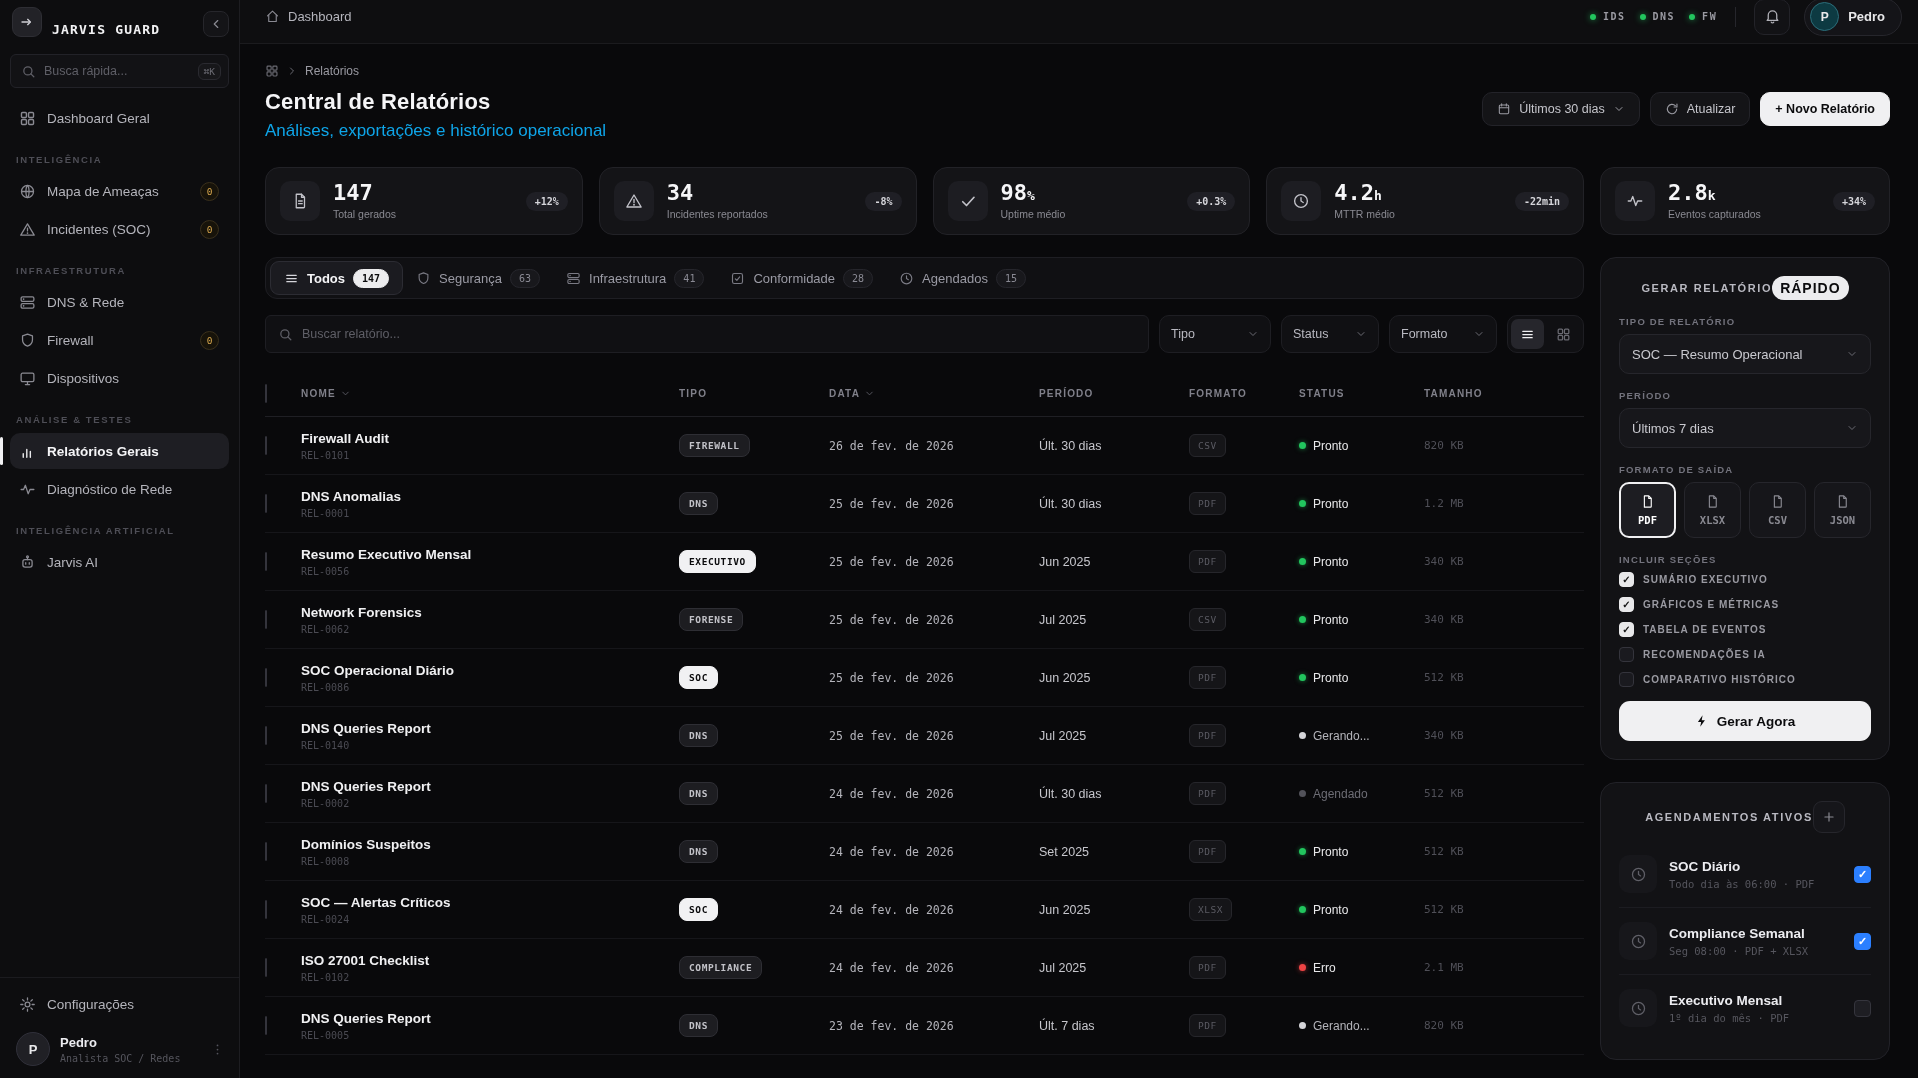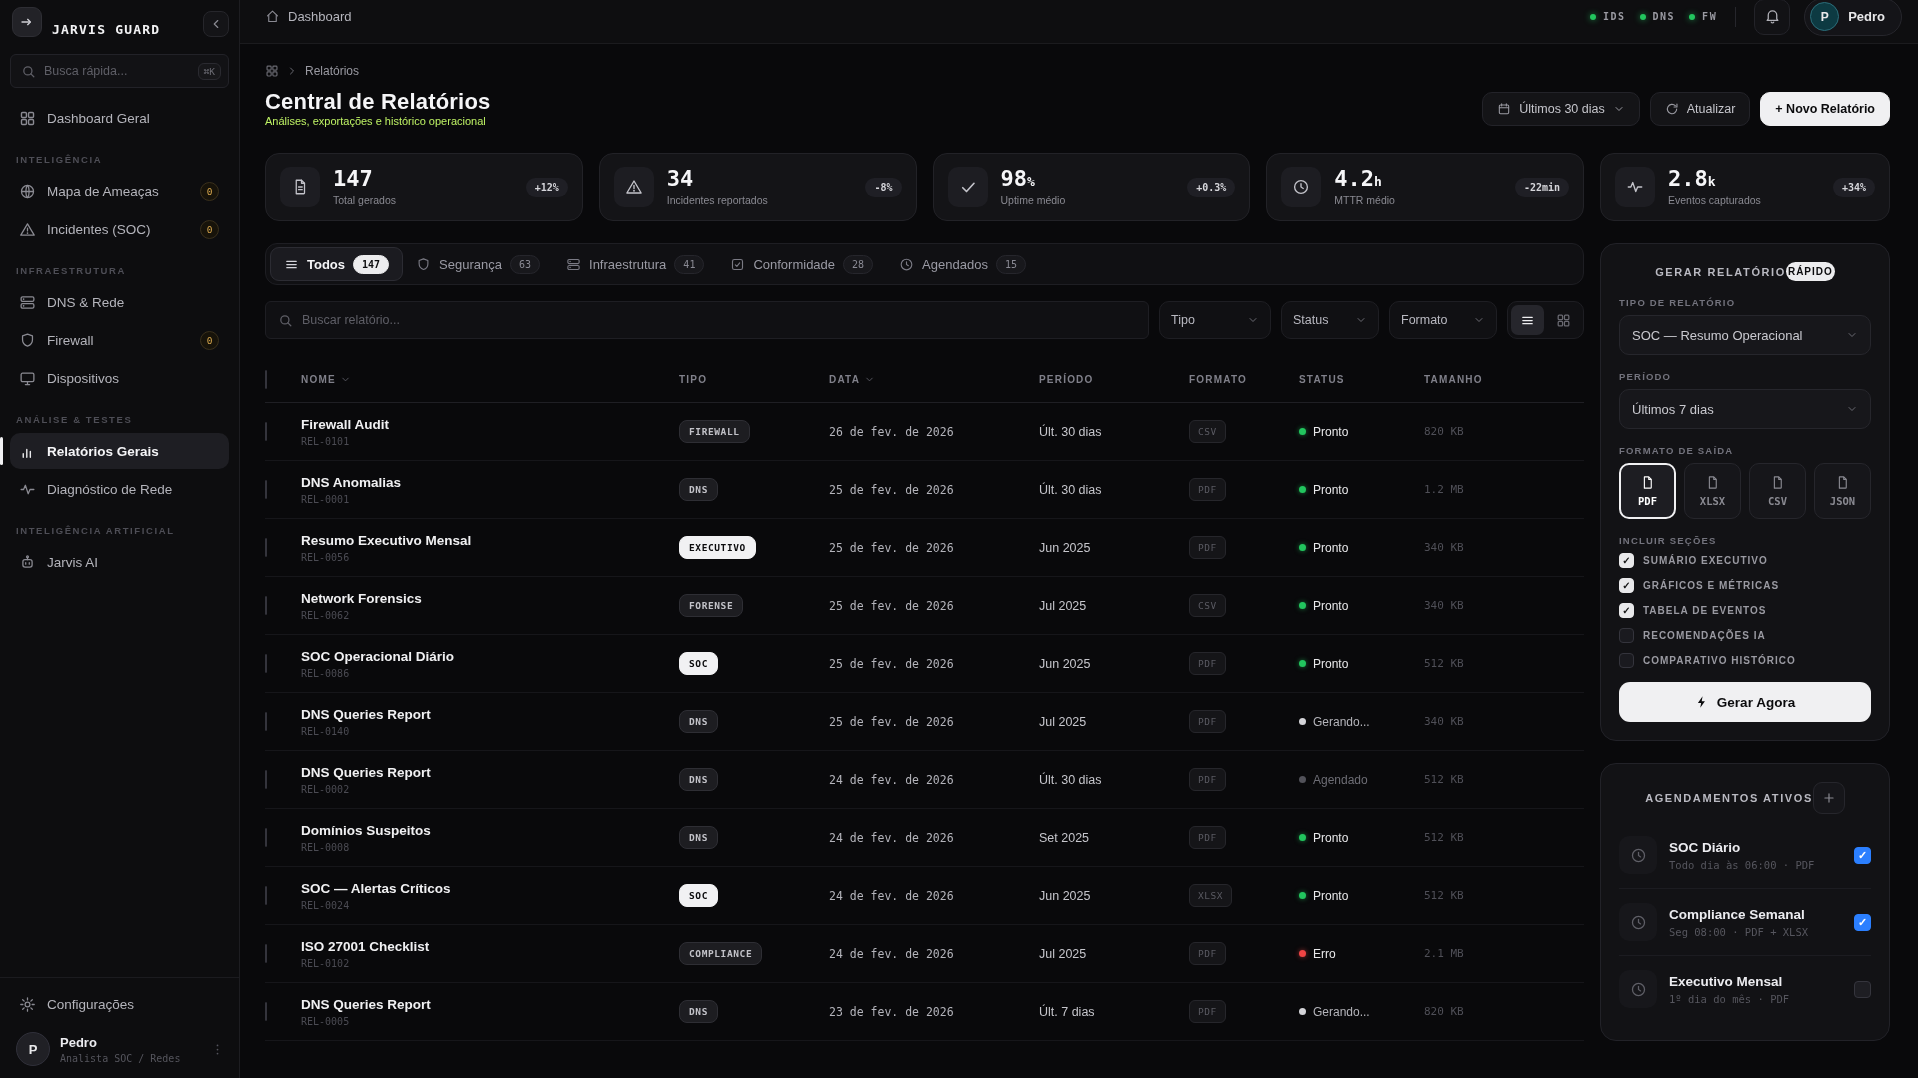--- a/index.html
+++ b/index.html
@@ -67,21 +67,21 @@
     border-radius:20px; border:1px solid #26262c; background:#141418; cursor:pointer; }
   .user-pill .avatar { width:29px; height:29px; background:#0d3a42; border:1px solid #2c6e7a; font-size:12px; }
   .user-pill .uname { font-size:13px; font-weight:bold; color:#e8e8ea; }
 
   
   .content { flex:1; padding:20px 28px 0 25px; overflow:hidden; }
   .page-head { display:flex; align-items:flex-start; }
   .bread2 { display:flex; align-items:center; gap:7px; color:#9a9aa2; font-size:12px; margin-bottom:11px; }
   .bread2 .nicon { color:#6a6a72; }
   .page-title { font-size:22px; font-weight:bold; color:#f5f5f7; letter-spacing:.2px; }
-  .page-sub { font-size:11px; color:#bef264; }
+  .page-sub { font-size:17px; color:#0ea5e9; margin-top:6px; }
   .head-actions { margin-left:auto; display:flex; gap:10px; margin-top:28px; }
   .btn { height:34px; border-radius:10px; display:inline-flex; align-items:center; gap:8px; padding:0 14px;
     font-size:12.5px; cursor:pointer; border:1px solid #232329; background:#141417; color:#c5c5cb;
     font-family:"Liberation Sans", sans-serif; }
   .btn .nicon { color:#9a9aa2; }
   .btn-primary { background:#f0f0f2; border-color:#f0f0f2; color:#0b0b0d; font-weight:bold; }
 
   
   .stats-row { display:flex; gap:16px; margin-top:26px; }
   .stats-left { flex:1; display:grid; grid-template-columns:repeat(4,1fr); gap:16px; }
@@ -155,22 +155,22 @@
   .trow[data-status="gerando"]  .status-text { color:#b4b4ba; }
   .trow[data-status="agendado"] .status-dot { background:#52525a; }
   .trow[data-status="agendado"] .status-text { color:#6d6d75; }
   .trow[data-status="erro"]     .status-dot { background:#ef4444; box-shadow:0 0 5px rgba(239,68,68,.6); }
   .r-size { font-size:11px; color:#4f4f57; font-family:"DejaVu Sans Mono", monospace; }
 
   
   .panel { background:#121215; border:1px solid #222228; border-radius:16px; padding:18px; }
   .panel-head { display:flex; align-items:center; justify-content:center; }
   .panel-title { font-size:11px; font-weight:bold; letter-spacing:1.6px; color:#b9b9c1; }
-  .pill-light { background:#ececee; color:#0b0b0d; font-size:10px; font-weight:bold; letter-spacing:1px;
-    border-radius:999px; padding:4px 2px; }
+  .pill-light { background:#ececee; color:#0b0b0d; font-size:14px; font-weight:bold; letter-spacing:1px;
+    border-radius:999px; padding:4px 8px; }
   .f-label { font-size:9.5px; font-weight:bold; letter-spacing:1.2px; color:#73737d; margin:16px 0 7px; }
   .select { height:40px; border-radius:10px; border:1px solid #26262c; background:#17171b; color:#c9c9cf;
     font-size:13px; display:flex; align-items:center; justify-content:space-between; padding:0 12px; cursor:pointer; }
   .select .nicon { color:#6a6a72; }
   .fmt-grid { display:grid; grid-template-columns:repeat(4,1fr); gap:8px; }
   .fmt-btn { height:56px; border-radius:10px; background:#16161a; border:1px solid #26262c; color:#8a8a92;
     display:flex; flex-direction:column; align-items:center; justify-content:center; gap:5px; cursor:pointer;
     font-size:10.5px; font-weight:bold; font-family:"DejaVu Sans Mono", monospace; }
   .fmt-btn[data-active="true"] { background:#1d1d22; border:2px solid #f0f0f2; color:#ffffff; }
   .chk-row { display:flex; align-items:center; gap:9px; margin-bottom:10px; cursor:pointer; }

